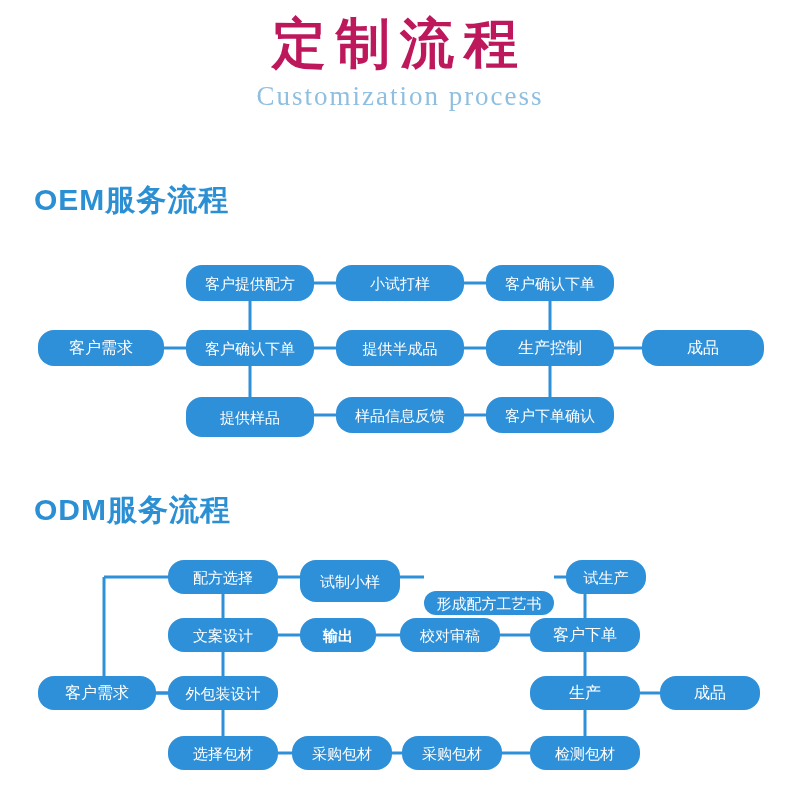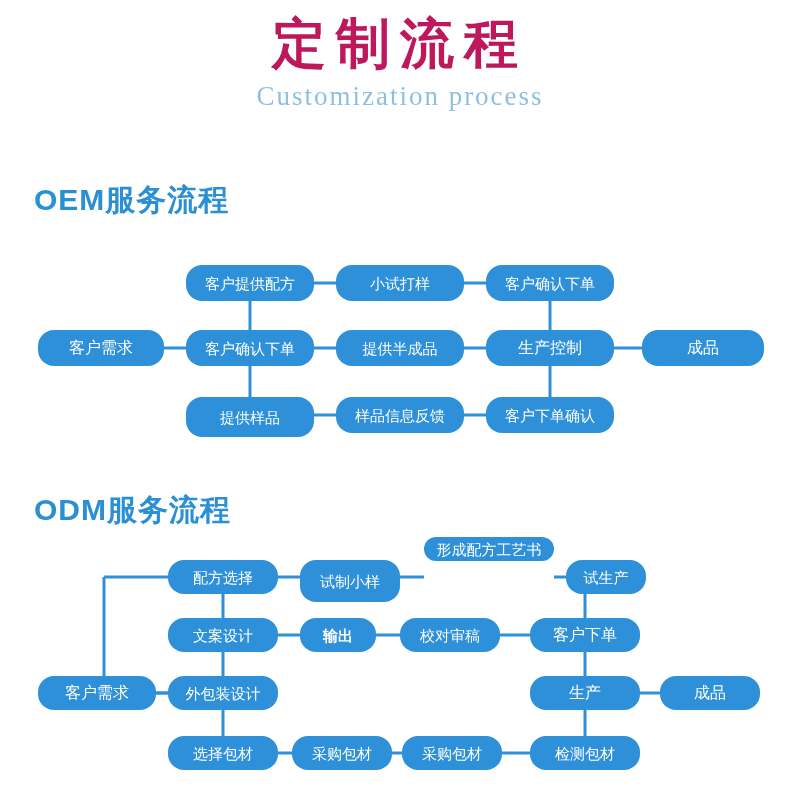--- a/index.html
+++ b/index.html
@@ -160,21 +160,21 @@
 
   <div class="flow">
     <div class="node big" style="left:38px;  top:676px; width:118px; height:34px;">客户需求</div>
     <div class="node" style="left:168px; top:560px; width:110px; height:34px;">配方选择</div>
     <div class="node" style="left:168px; top:618px; width:110px; height:34px;">文案设计</div>
     <div class="node" style="left:168px; top:676px; width:110px; height:34px;">外包装设计</div>
     <div class="node" style="left:168px; top:736px; width:110px; height:34px;">选择包材</div>
     <div class="node" style="left:300px; top:560px; width:100px; height:42px;">试制小样</div>
     <div class="node" style="left:300px; top:618px; width:76px;  height:34px;font-weight:bold;">输出</div>
     <div class="node" style="left:292px; top:736px; width:100px; height:34px;">采购包材</div>
-    <div class="node" style="left:424px; top:537px; width:130px; height:24px;">形成配方工艺书</div>
+    <div class="node" style="left:424px; top:591px; width:130px; height:24px;">形成配方工艺书</div>
     <div class="node" style="left:400px; top:618px; width:100px; height:34px;">校对审稿</div>
     <div class="node" style="left:402px; top:736px; width:100px; height:34px;">采购包材</div>
     <div class="node" style="left:566px; top:560px; width:80px;  height:34px;">试生产</div>
     <div class="node big" style="left:530px; top:618px; width:110px; height:34px;">客户下单</div>
     <div class="node big" style="left:530px; top:676px; width:110px; height:34px;">生产</div>
     <div class="node" style="left:530px; top:736px; width:110px; height:34px;">检测包材</div>
     <div class="node big" style="left:660px; top:676px; width:100px; height:34px;">成品</div>
   </div>
 
 </div>

